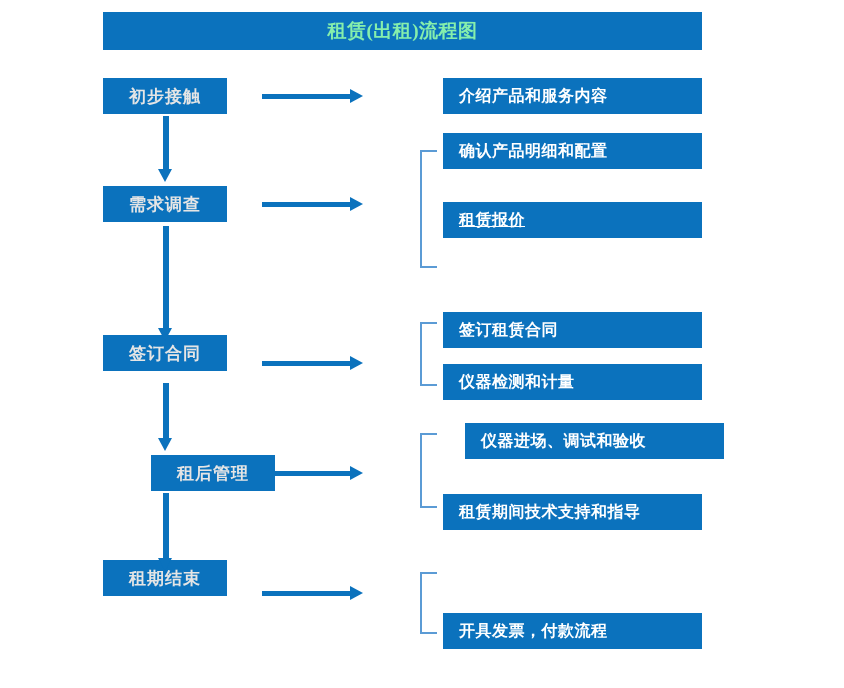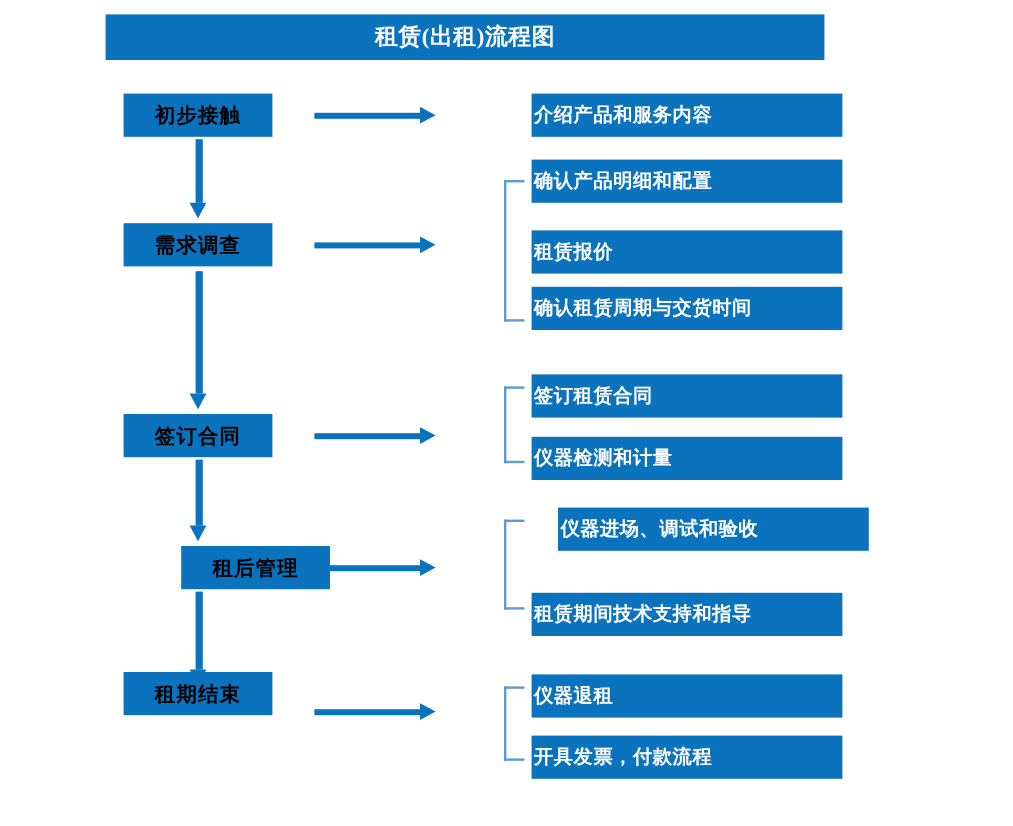--- a/index.html
+++ b/index.html
@@ -16,63 +16,63 @@
   }
   #canvas {
     position: relative;
     width: 844px;
     height: 688px;
   }
 
   
   .title-bar {
     position: absolute;
-    left: 88px;
+    left: 103px;
     top: 12px;
     width: 599px;
     height: 38px;
     background: #0b72bd;
-    color: #ffffff;
+    color: #86efac;
     display: flex;
     align-items: center;
     justify-content: center;
     font-size: 19px;
     font-weight: bold;
     letter-spacing: 0.5px;
   }
 
   
   .stage-box {
     position: absolute;
     left: 103px;
     width: 124px;
     height: 36px;
     background: #0b72bd;
-    color: #000000;
+    color: #e5e5e5;
     display: flex;
     align-items: center;
     justify-content: center;
     font-size: 17px;
     font-weight: bold;
     letter-spacing: 1px;
   }
 
   
   .detail-box {
     position: absolute;
     left: 443px;
     width: 259px;
     height: 36px;
     background: #0b72bd;
     color: #ffffff;
     display: flex;
     align-items: center;
     font-size: 16px;
     font-weight: bold;
-    padding-left: 2px;
+    padding-left: 16px;
     box-sizing: border-box;
     letter-spacing: 0.5px;
   }
 
   
   .h-arrow {
     position: absolute;
     left: 262px;
     width: 101px;
     height: 14px;
@@ -133,21 +133,21 @@
 </style>
 </head>
 <body>
 
 <div id="canvas">
 
   <div class="title-bar">租赁(出租)流程图</div>
 
   <div class="stage-box" style="top:78px;">初步接触</div>
   <div class="stage-box" style="top:186px;font-family:Liberation Mono, monospace;">需求调查</div>
-  <div class="stage-box" style="top:345px;">签订合同</div>
+  <div class="stage-box" style="top:335px;">签订合同</div>
   <div class="stage-box" style="top:455px;margin-left:48px;">租后管理</div>
   <div class="stage-box" style="top:560px;">租期结束</div>
 
   <div class="v-arrow" style="top:116px; height:66px;">
     <div class="shaft" style="height:53px;"></div>
     <div class="head"></div>
   </div>
   <div class="v-arrow" style="top:226px; height:115px;">
     <div class="shaft" style="height:102px;"></div>
     <div class="head"></div>
@@ -182,22 +182,20 @@
     <div class="head"></div>
   </div>
 
   <div class="bracket" style="top:150px; height:118px;"></div>
   <div class="bracket" style="top:322px; height:64px;"></div>
   <div class="bracket" style="top:433px; height:75px;"></div>
   <div class="bracket" style="top:572px; height:62px;"></div>
 
   <div class="detail-box" style="top:78px;">介绍产品和服务内容</div>
   <div class="detail-box" style="top:133px;">确认产品明细和配置</div>
-  <div class="detail-box" style="top:192px;">租赁报价</div>
-  <div class="detail-box" style="top:239px;">确认租赁周期与交货时间</div>
+  <div class="detail-box" style="top:202px;text-decoration:underline;">租赁报价</div>
   <div class="detail-box" style="top:312px;">签订租赁合同</div>
   <div class="detail-box" style="top:364px;">仪器检测和计量</div>
   <div class="detail-box" style="top:423px;margin-left:22px;">仪器进场、调试和验收</div>
   <div class="detail-box" style="top:494px;">租赁期间技术支持和指导</div>
-  <div class="detail-box" style="top:562px;">仪器退租</div>
   <div class="detail-box" style="top:613px;">开具发票，付款流程</div>
 
 </div>
 
 </body></html>

